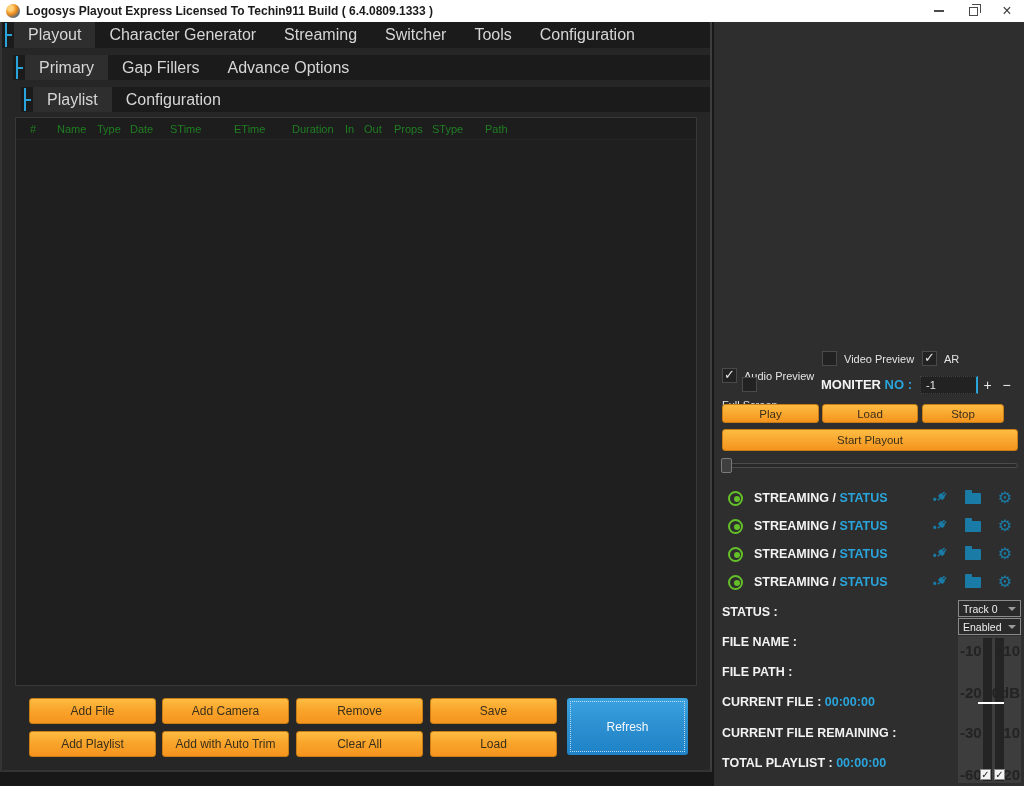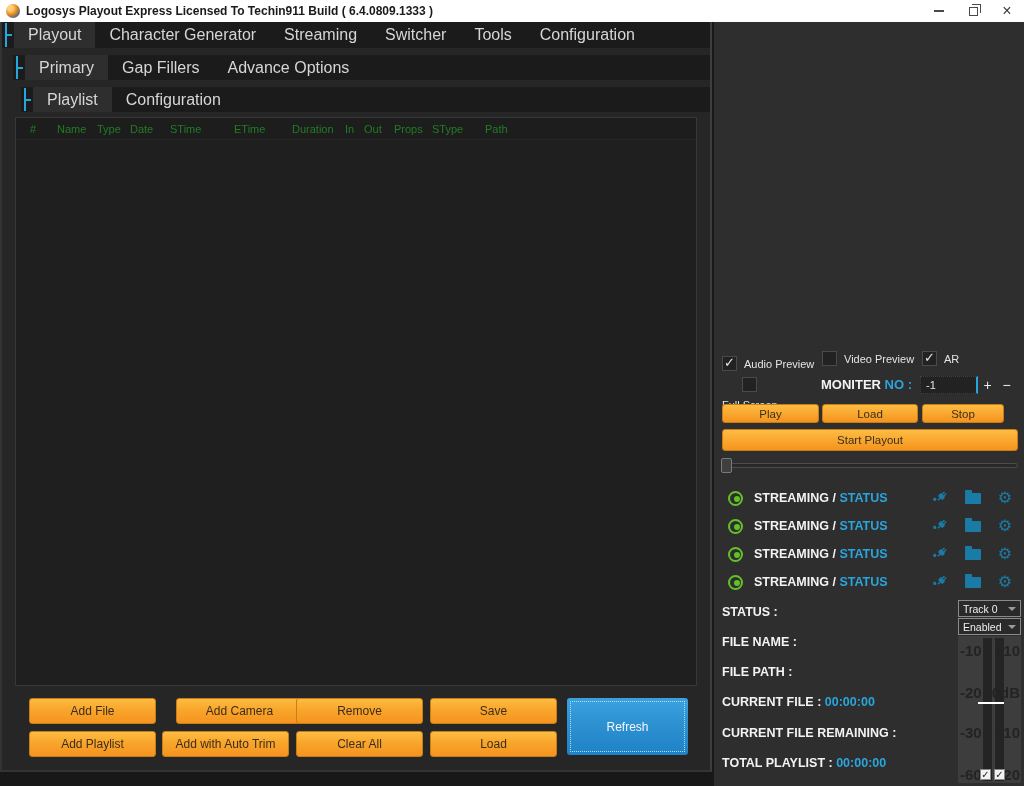--- a/index.html
+++ b/index.html
@@ -167,36 +167,36 @@
         <span class="col c8">Out</span>
         <span class="col c9">Props</span>
         <span class="col c10">SType</span>
         <span class="col c11">Path</span>
       </div>
       <div class="grid-body"></div>
     </div>
 
     <div class="btn-panel">
       <div class="orange-btn" style="left:27px; top:0; width:127px;">Add File</div>
-      <div class="orange-btn" style="left:160px; top:0; width:127px;margin-left:14px;">Add Camera</div>
+      <div class="orange-btn" style="left:160px; top:0; width:127px;">Add Camera</div>
       <div class="orange-btn" style="left:294px; top:0; width:127px;">Remove</div>
       <div class="orange-btn" style="left:428px; top:0; width:127px;">Save</div>
       <div class="orange-btn" style="left:27px; top:33px; width:127px;">Add Playlist</div>
       <div class="orange-btn" style="left:160px; top:33px; width:127px;">Add with Auto Trim</div>
       <div class="orange-btn" style="left:294px; top:33px; width:127px;">Clear All</div>
       <div class="orange-btn" style="left:428px; top:33px; width:127px;">Load</div>
       <div class="refresh-btn">Refresh</div>
     </div>
   </div>
 
   <div class="right-panel">
 
     <div class="rp-abs" style="left:0; top:0; width:310px; height:323px;"></div>
 
-    <div class="rp-abs cb-item" style="left:8px; top:334px;">
+    <div class="rp-abs cb-item" style="left:8px; top:346px;">
       <span class="cb checked"></span>
       <span class="cb-label">Audio Preview</span>
     </div>
     <div class="rp-abs cb-item" style="left:108px; top:329px;">
       <span class="cb"></span>
       <span class="cb-label">Video Preview</span>
     </div>
     <div class="rp-abs cb-item" style="left:208px; top:329px;">
       <span class="cb checked"></span>
       <span class="cb-label">AR</span>

